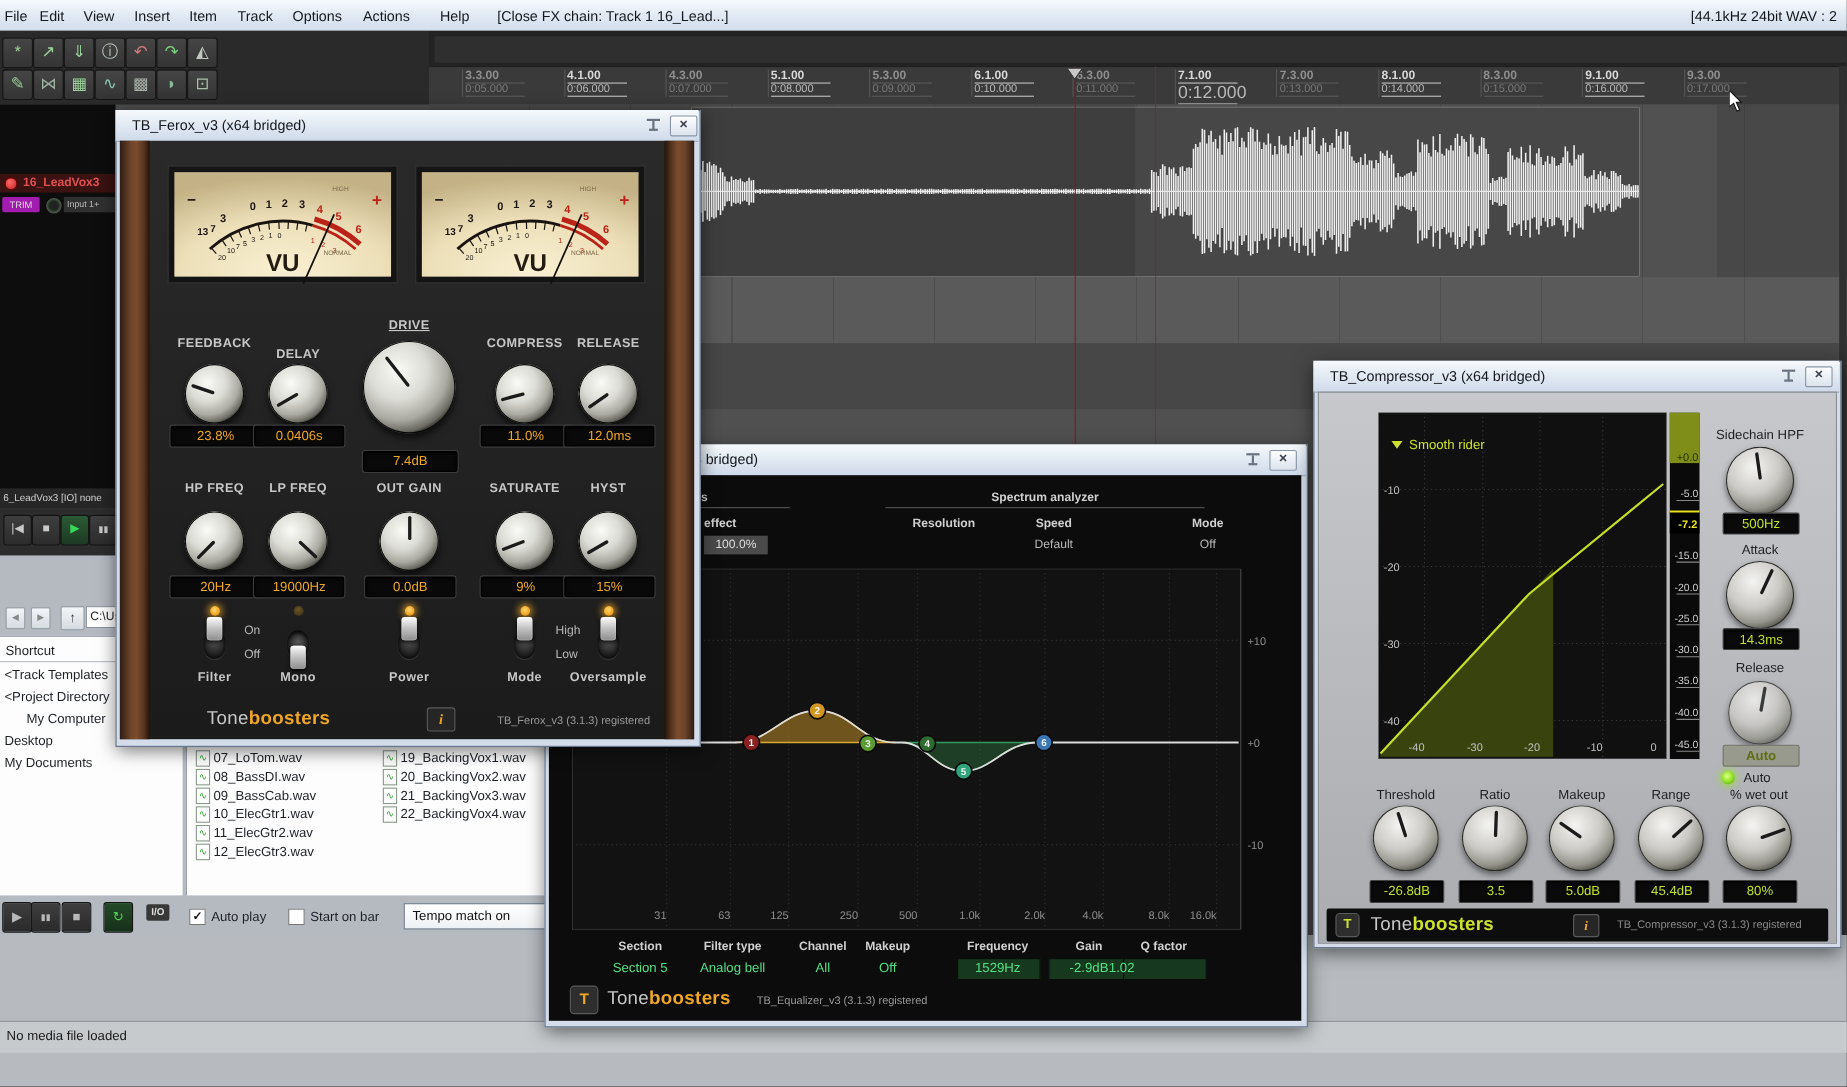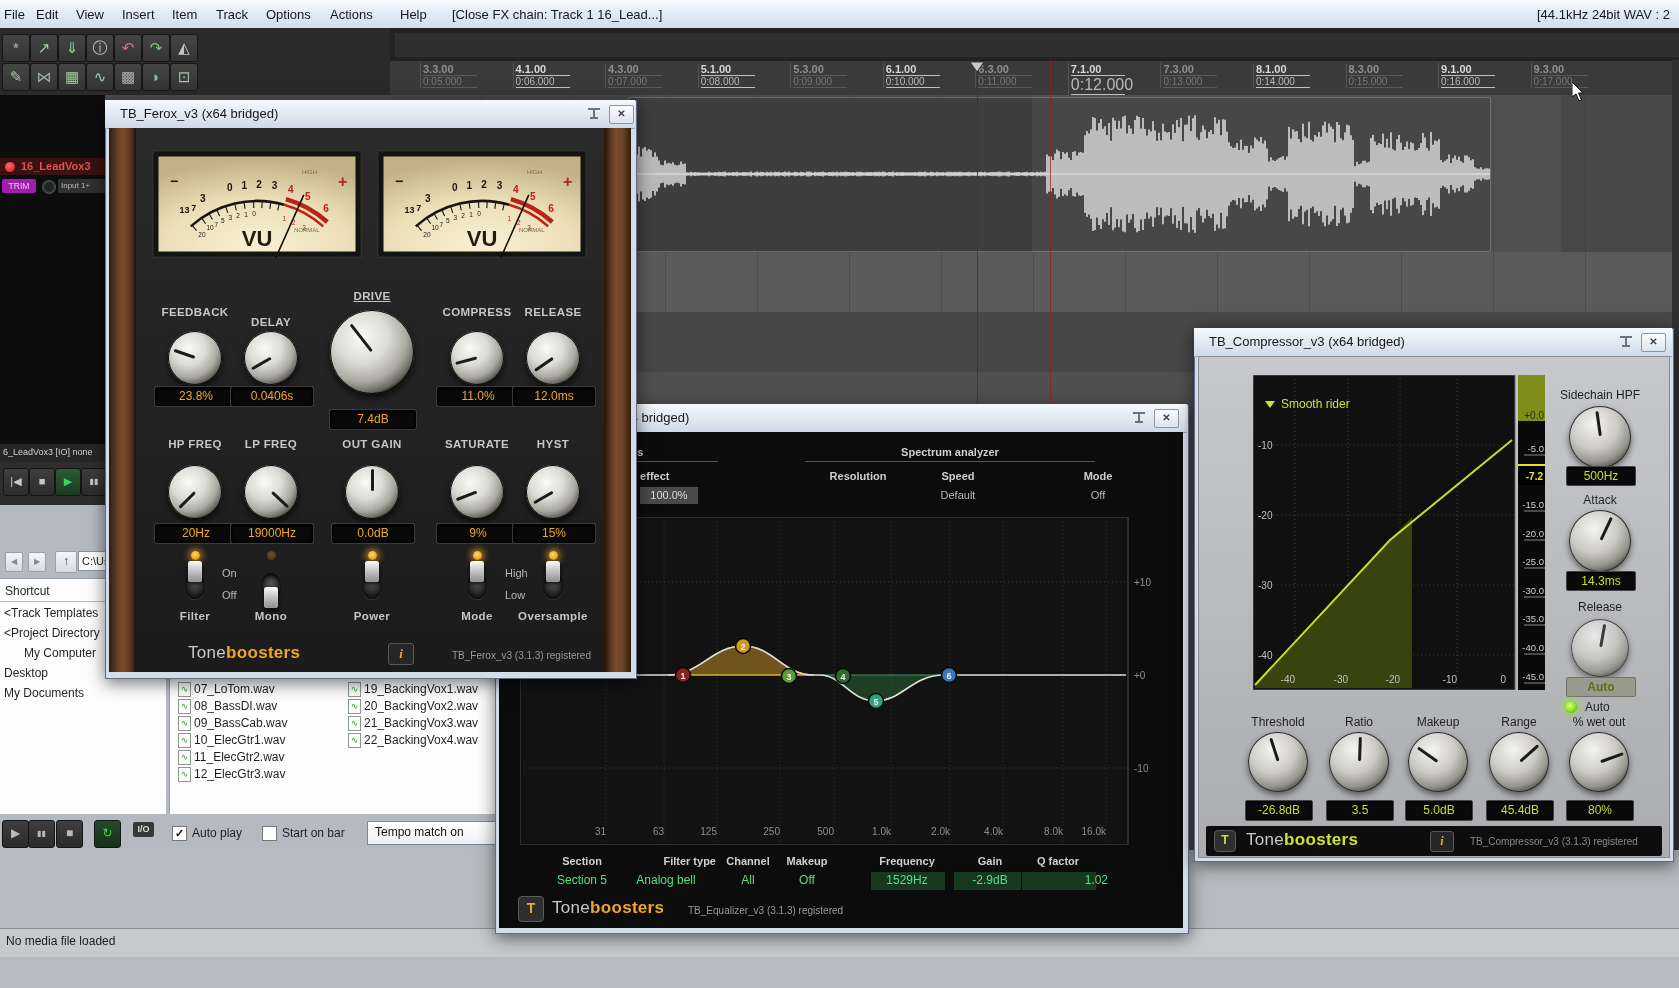--- a/index.html
+++ b/index.html
@@ -686,36 +686,36 @@
         <text x="371" y="318" class="glabel" text-anchor="end">1.0k</text>
         <text x="430" y="318" class="glabel" text-anchor="end">2.0k</text>
         <text x="483" y="318" class="glabel" text-anchor="end">4.0k</text>
         <text x="543" y="318" class="glabel" text-anchor="end">8.0k</text>
         <text x="586" y="318" class="glabel" text-anchor="end">16.0k</text>
         <text x="614" y="69" class="glabel">+10</text>
         <text x="614" y="162" class="glabel">+0</text>
         <text x="614" y="255" class="glabel">-10</text>
       </svg>
       <div style="position: absolute; left: 532px; top: 855px; width: 100px; text-align: center; font-size: 11px; font-weight: bold; color: rgb(208, 208, 208);">Section</div>
-      <div style="position: absolute; left: 616px; top: 855px; width: 100px; text-align: right; font-size: 11px; font-weight: bold; color: rgb(208, 208, 208);">Filter type</div>
+      <div style="position: absolute; left: 616px; top: 855px; width: 100px; text-align: center; font-size: 11px; font-weight: bold; color: rgb(208, 208, 208);">Filter type</div>
       <div style="position: absolute; left: 698px; top: 855px; width: 100px; text-align: center; font-size: 11px; font-weight: bold; color: rgb(208, 208, 208);">Channel</div>
       <div style="position: absolute; left: 757px; top: 855px; width: 100px; text-align: center; font-size: 11px; font-weight: bold; color: rgb(208, 208, 208);">Makeup</div>
       <div style="position: absolute; left: 857px; top: 855px; width: 100px; text-align: center; font-size: 11px; font-weight: bold; color: rgb(208, 208, 208);">Frequency</div>
       <div style="position: absolute; left: 940px; top: 855px; width: 100px; text-align: center; font-size: 11px; font-weight: bold; color: rgb(208, 208, 208);">Gain</div>
       <div style="position: absolute; left: 1008px; top: 855px; width: 100px; text-align: center; font-size: 11px; font-weight: bold; color: rgb(208, 208, 208);">Q factor</div>
       <div style="position: absolute; left: 532px; top: 873px; width: 100px; text-align: center; font-size: 12px; color: rgb(83, 224, 132);">Section 5</div>
       <div style="position: absolute; left: 616px; top: 873px; width: 100px; text-align: center; font-size: 12px; color: rgb(83, 224, 132);">Analog bell</div>
       <div style="position: absolute; left: 698px; top: 873px; width: 100px; text-align: center; font-size: 12px; color: rgb(83, 224, 132);">All</div>
       <div style="position: absolute; left: 757px; top: 873px; width: 100px; text-align: center; font-size: 12px; color: rgb(83, 224, 132);">Off</div>
       <div style="position: absolute; left: 870px; top: 871px; width: 74px; height: 18px; background: rgb(22, 56, 31); border: 1px solid rgb(10, 10, 10);"></div>
       <div style="position: absolute; left: 857px; top: 873px; width: 100px; text-align: center; font-size: 12px; color: rgb(83, 224, 132);">1529Hz</div>
       <div style="position: absolute; left: 953px; top: 871px; width: 74px; height: 18px; background: rgb(22, 56, 31); border: 1px solid rgb(10, 10, 10);"></div>
       <div style="position: absolute; left: 940px; top: 873px; width: 100px; text-align: center; font-size: 12px; color: rgb(83, 224, 132);">-2.9dB</div>
       <div style="position: absolute; left: 1021px; top: 871px; width: 74px; height: 18px; background: rgb(22, 56, 31); border: 1px solid rgb(10, 10, 10);"></div>
-      <div style="position: absolute; left: 1008px; top: 873px; width: 100px; text-align: right; font-size: 12px; color: rgb(83, 224, 132);">1.02</div>
+      <div style="position: absolute; left: 1008px; top: 873px; width: 100px; text-align: left; font-size: 12px; color: rgb(83, 224, 132);">1.02</div>
       <div style="position: absolute; left: 518px; top: 896px; width: 24px; height: 24px; background: rgb(46, 46, 46); border: 1px solid rgb(90, 90, 90); border-radius: 4px; color: rgb(240, 166, 38); font-weight: bold; font-size: 14px; text-align: center; line-height: 23px;">T</div>
       <div style="position: absolute; left: 552px; top: 898px; white-space: nowrap;"><div class="brand-tone" style="position: relative; display: inline;">Tone</div><div class="brand-boost" style="position: relative; display: inline; color: rgb(240, 166, 38);">boosters</div></div>
       <div style="position: absolute; left: 688px; top: 905px; font-size: 10px; color: rgb(154, 154, 154);">TB_Equalizer_v3 (3.1.3) registered</div>
     </div>
   <div id="comp-layer" class="layer" style="z-index:20">
       <div style="position: absolute; left: 1194px; top: 328px; width: 478px; height: 532px; background: rgb(212, 220, 234); border: 1px solid rgb(95, 109, 132); box-shadow: rgba(0, 0, 0, 0.55) 0px 4px 16px;"></div>
       <div style="position: absolute; left: 1194px; top: 328px; width: 478px; height: 28px; background: linear-gradient(rgb(246, 249, 252), rgb(226, 234, 243) 48%, rgb(207, 218, 234)); border-bottom: 1px solid rgb(154, 168, 188);"></div>
       <div style="position: absolute; left: 1209px; top: 334px; font-size: 13px; color: rgb(21, 24, 29); white-space: nowrap;">TB_Compressor_v3 (x64 bridged)</div>
       <div style="position: absolute; left: 1620px; top: 336px; width: 12px; height: 12px;">
         <div style="position: absolute; left: 0px; top: 0px; width: 12px; height: 2px; background: rgb(106, 115, 130);"></div>

